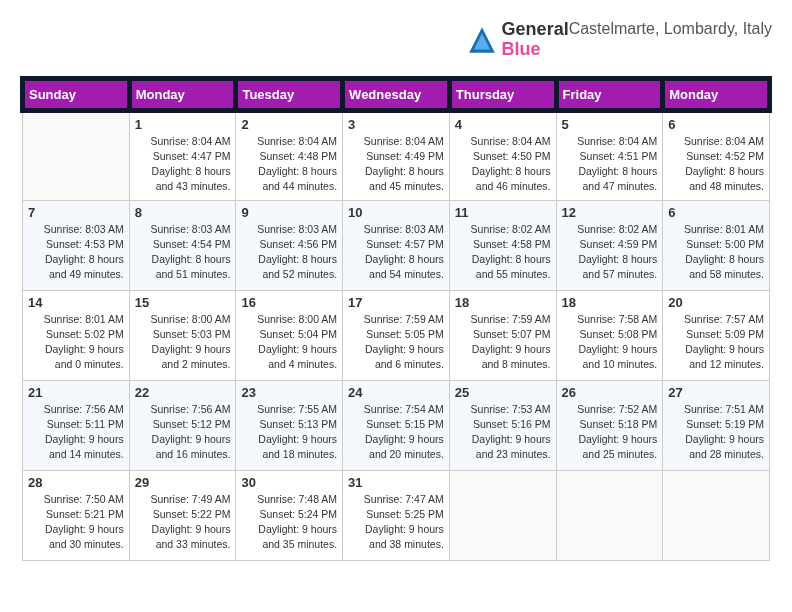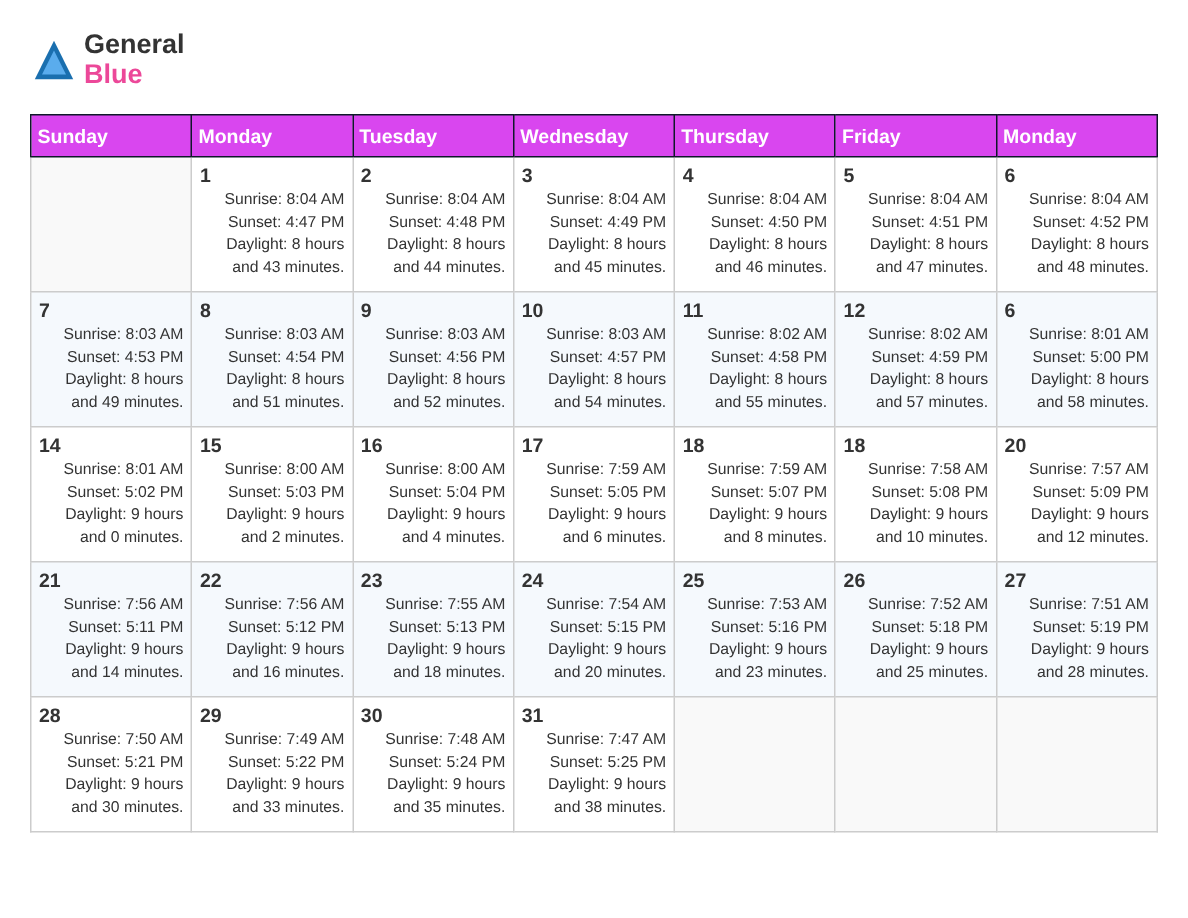--- a/index.html
+++ b/index.html
@@ -5,21 +5,21 @@
     * { box-sizing: border-box; margin: 0; padding: 0; }
     body {
       font-family: Arial, sans-serif;
       background: #fff;
       width: 792px;
       min-height: 612px;
       padding: 20px;
     }
     .header {
       display: flex;
-      justify-content: space-between;
+      justify-content: flex-end;
       align-items: flex-start;
       margin-bottom: 16px;
     }
     .logo {
       display: flex;
       align-items: center;
       gap: 4px;
     }
     .logo-text {
       font-size: 18px;
@@ -43,27 +43,27 @@
     .location-title {
       font-size: 16px;
       color: #555;
     }
     table {
       width: 100%;
       border-collapse: collapse;
       table-layout: fixed;
     }
     th {
-      background-color: #d946ef;
+      background-color: #a21caf;
       color: #fff;
       font-size: 13px;
       font-weight: bold;
       padding: 6px 4px;
       text-align: left;
-      border: 1px solid #0f172a;
+      border: 5px solid #0f172a;
     }
     td {
       border: 1px solid #ccc;
       vertical-align: top;
       padding: 4px 5px;
       font-size: 11px;
       color: #333;
       height: 90px;
     }
     .day-num {
@@ -99,20 +99,21 @@
     <svg class="logo-icon" viewBox="0 0 40 40" xmlns="http://www.w3.org/2000/svg">
       <polygon points="20,4 36,36 4,36" fill="#1a6faf"></polygon>
       <polygon points="20,12 30,32 10,32" fill="#5aaced"></polygon>
     </svg>
     <div class="logo-text">
       <span class="logo-general">General</span><br>
       <span class="logo-blue">Blue</span>
     </div>
   </div>
   <div class="title-block">
+    <div class="location-title">Castelmarte, Lombardy, Italy</div>
   </div>
 </div>
 
 <table>
   <thead>
     <tr>
     <th>Sunday</th>
         <th>Monday</th>
         <th>Tuesday</th>
         <th>Wednesday</th>

